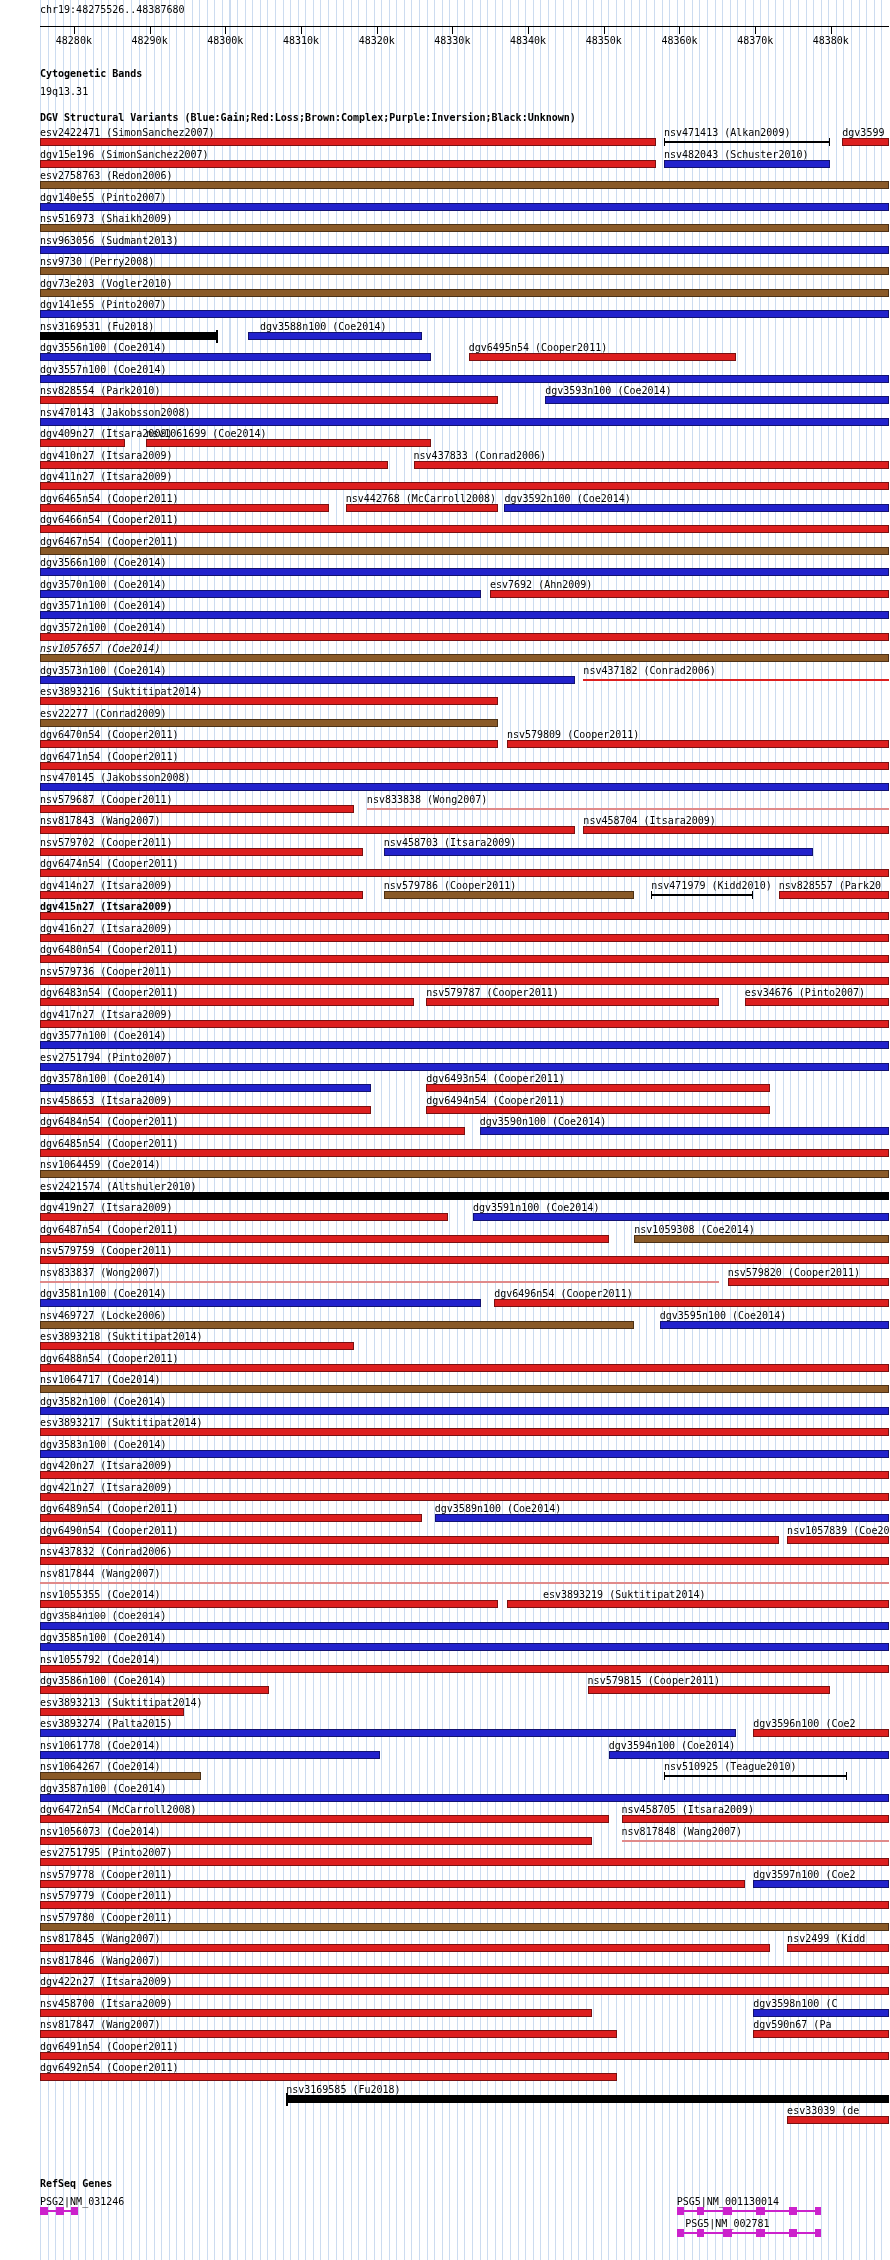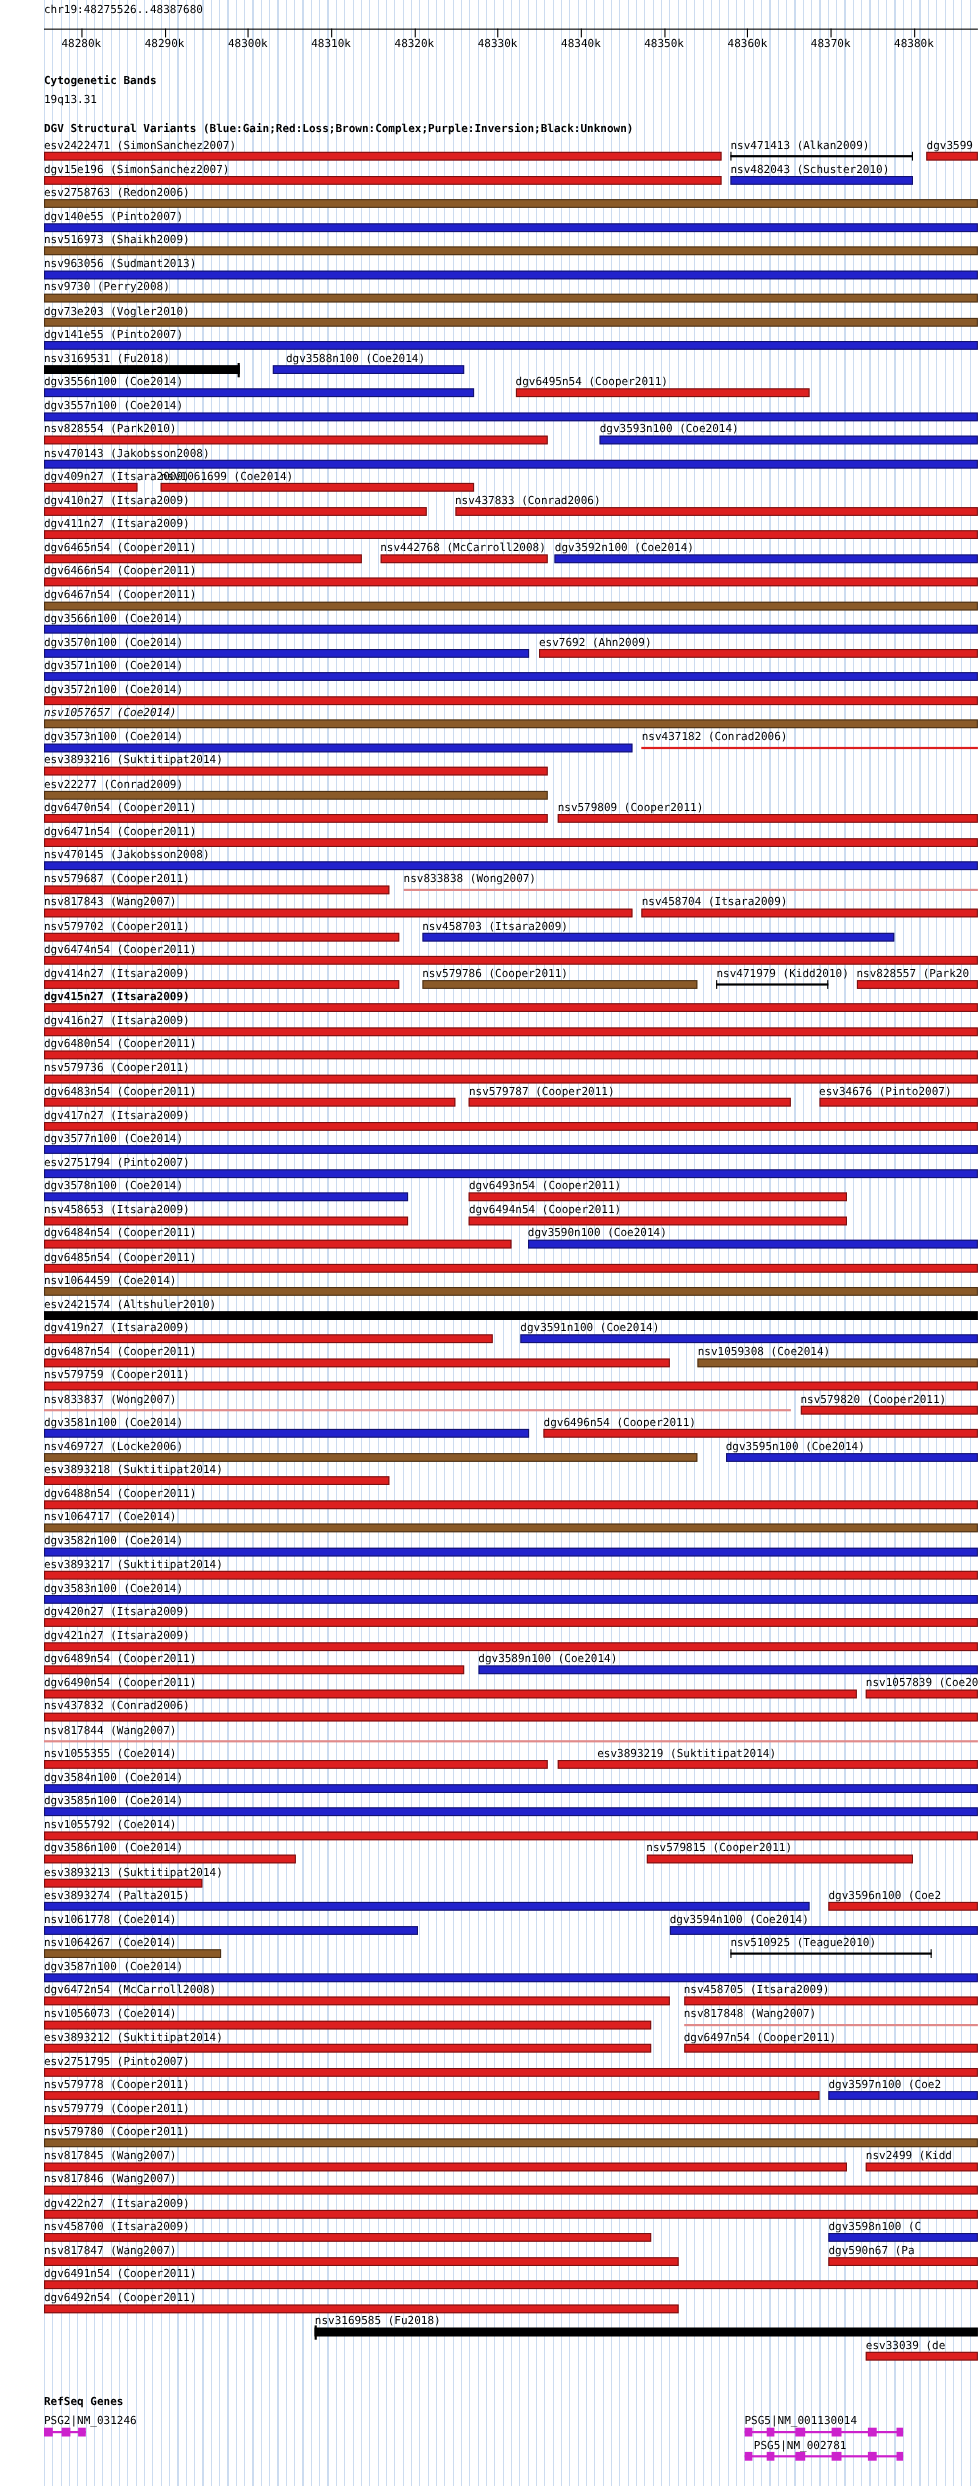--- a/index.html
+++ b/index.html
@@ -403,21 +403,21 @@
       <span class="flabel" style="left: 0%;">nsv817844 (Wang2007)</span>
       <div class="line" style="left: 0%; width: 100%; color: rgb(224, 138, 138);"></div>
     </div>
     <div class="trow">
       <span class="flabel" style="left: 0%;">nsv1055355 (Coe2014)</span>
       <div class="bar" style="left: 0%; width: 54%; color: rgb(221, 31, 31);"></div>
       <span class="flabel" style="left: 55%; margin-left: 36px;">esv3893219 (Suktitipat2014)</span>
       <div class="bar" style="left: 55%; width: 45%; color: rgb(221, 31, 31);"></div>
     </div>
     <div class="trow">
-      <span class="flabel" style="left: 0%;">dgv3584n100 (Coe2014)</span>
+      <span class="flabel" style="left: 0%; font-family: Liberation Mono, monospace;">dgv3584n100 (Coe2014)</span>
       <div class="bar" style="left: 0%; width: 100%; color: rgb(34, 34, 204);"></div>
     </div>
     <div class="trow">
       <span class="flabel" style="left: 0%;">dgv3585n100 (Coe2014)</span>
       <div class="bar" style="left: 0%; width: 100%; color: rgb(34, 34, 204);"></div>
     </div>
     <div class="trow">
       <span class="flabel" style="left: 0%;">nsv1055792 (Coe2014)</span>
       <div class="bar" style="left: 0%; width: 100%; color: rgb(221, 31, 31);"></div>
     </div>
@@ -457,26 +457,20 @@
       <span class="flabel" style="left: 0%;">dgv6472n54 (McCarroll2008)</span>
       <div class="bar" style="left: 0%; width: 67%; color: rgb(221, 31, 31);"></div>
       <span class="flabel" style="left: 68.5%;">nsv458705 (Itsara2009)</span>
       <div class="bar" style="left: 68.5%; width: 31.5%; color: rgb(221, 31, 31);"></div>
     </div>
     <div class="trow">
       <span class="flabel" style="left: 0%;">nsv1056073 (Coe2014)</span>
       <div class="bar" style="left: 0%; width: 65%; color: rgb(221, 31, 31);"></div>
       <span class="flabel" style="left: 68.5%;">nsv817848 (Wang2007)</span>
       <div class="line" style="left: 68.5%; width: 31.5%; color: rgb(224, 138, 138);"></div>
-    </div>
-    <div class="trow">
-      <span class="flabel" style="left: 0%;">esv3893212 (Suktitipat2014)</span>
-      <div class="bar" style="left: 0%; width: 65%; color: rgb(221, 31, 31);"></div>
-      <span class="flabel" style="left: 68.5%;">dgv6497n54 (Cooper2011)</span>
-      <div class="bar" style="left: 68.5%; width: 31.5%; color: rgb(221, 31, 31);"></div>
     </div>
     <div class="trow">
       <span class="flabel" style="left: 0%;">esv2751795 (Pinto2007)</span>
       <div class="bar" style="left: 0%; width: 100%; color: rgb(221, 31, 31);"></div>
     </div>
     <div class="trow">
       <span class="flabel" style="left: 0%;">nsv579778 (Cooper2011)</span>
       <div class="bar" style="left: 0%; width: 83%; color: rgb(221, 31, 31);"></div>
       <span class="flabel" style="left: 84%;">dgv3597n100 (Coe2</span>
       <div class="bar" style="left: 84%; width: 16%; color: rgb(34, 34, 204);"></div>

